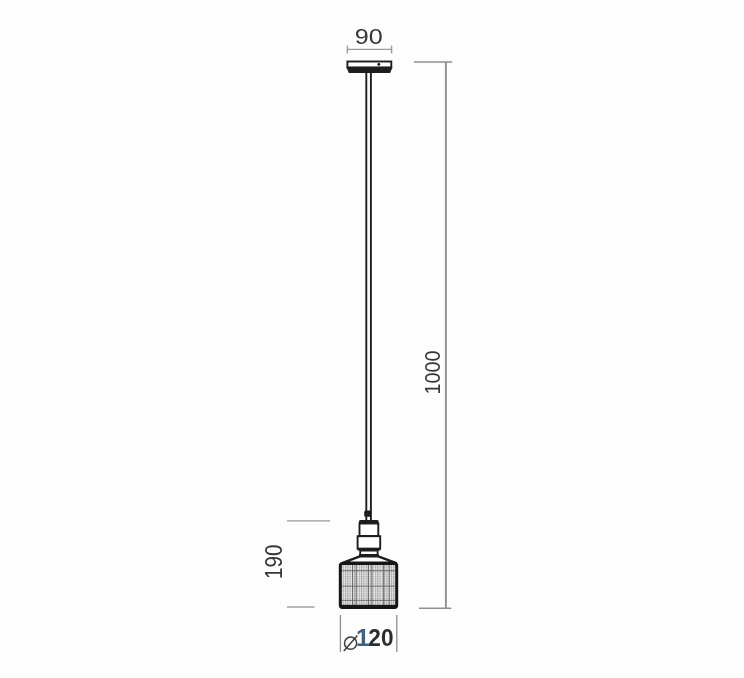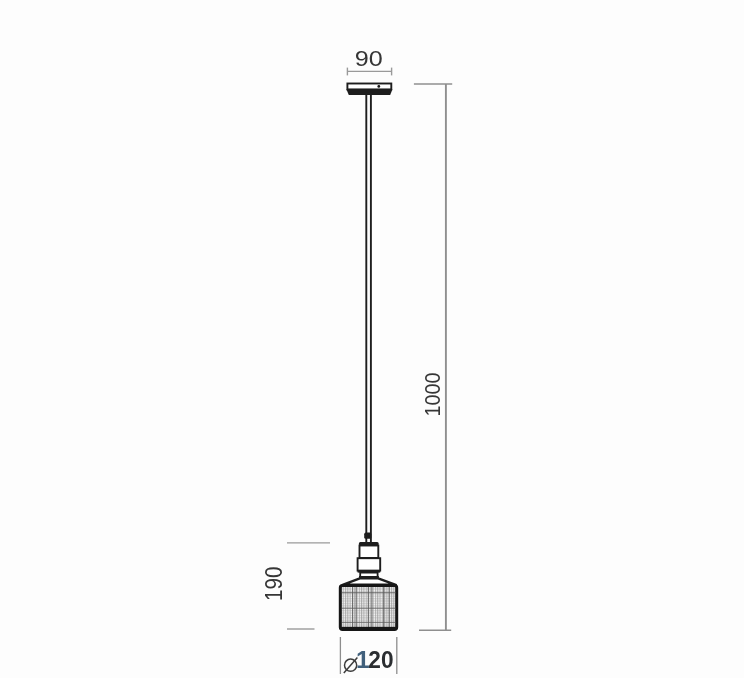--- a/index.html
+++ b/index.html
@@ -1,17 +1,17 @@
 <!DOCTYPE html>
 <html><head>
 <meta charset="utf-8">
 <style>
   html,body{margin:0;padding:0;background:#fdfdfd;}
   .page{position:relative;width:744px;height:652px;background:#8b5cf6;overflow:hidden;
-        font-family:"Liberation Sans", sans-serif;margin-top:22px;}
+        font-family:"Liberation Sans", sans-serif;}
   svg{display:block;filter:blur(0.5px);}
 </style>
 </head>
 <body>
 <div class="page">
 <svg width="744" height="678" viewBox="0 0 744 678" xmlns="http://www.w3.org/2000/svg">
   <defs>
     <pattern id="hatch" width="2.3" height="2.4" patternUnits="userSpaceOnUse">
       <rect width="2.3" height="2.4" fill="#f6f6f6"></rect>
       <line x1="0.6" y1="0" x2="0.6" y2="2.4" stroke="#6a6a6a" stroke-width="0.55"></line>

